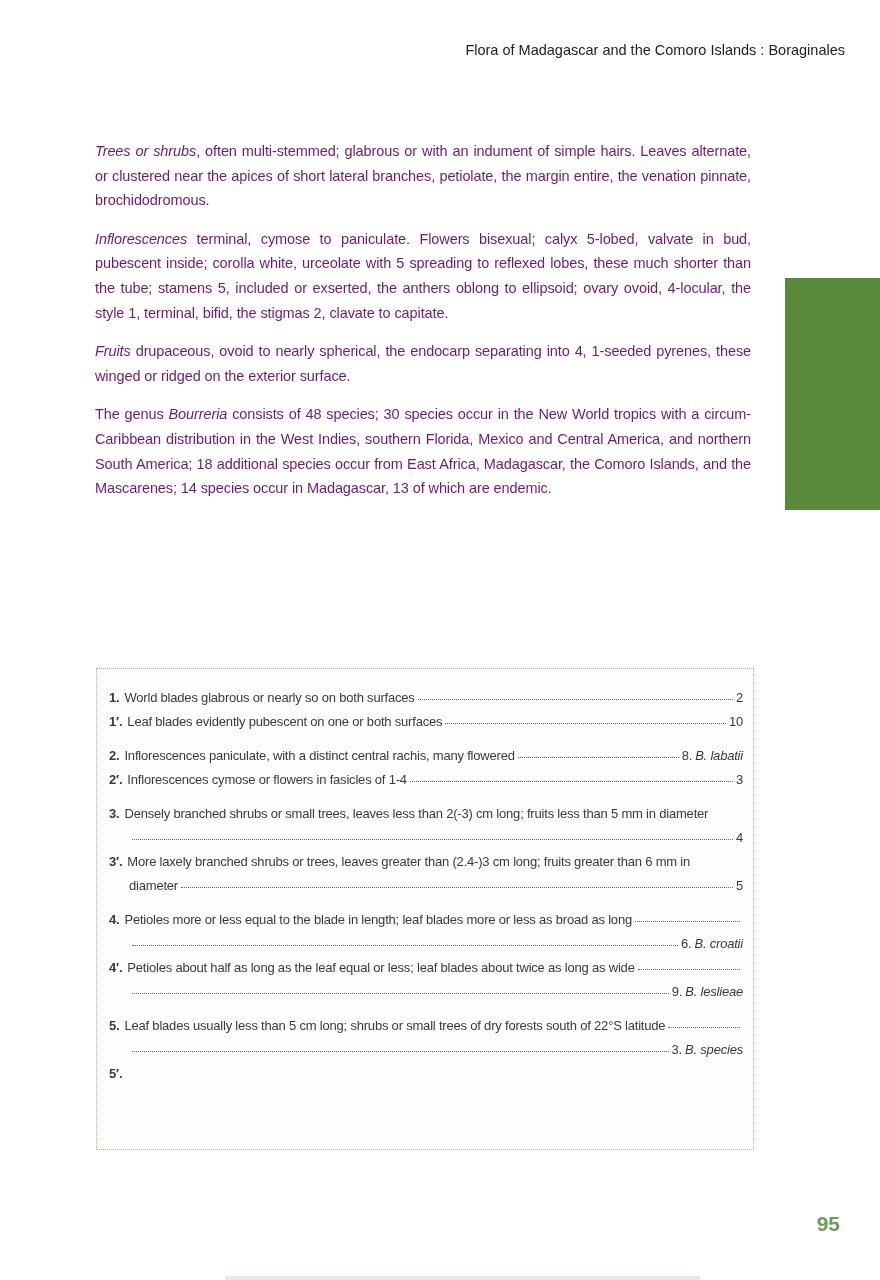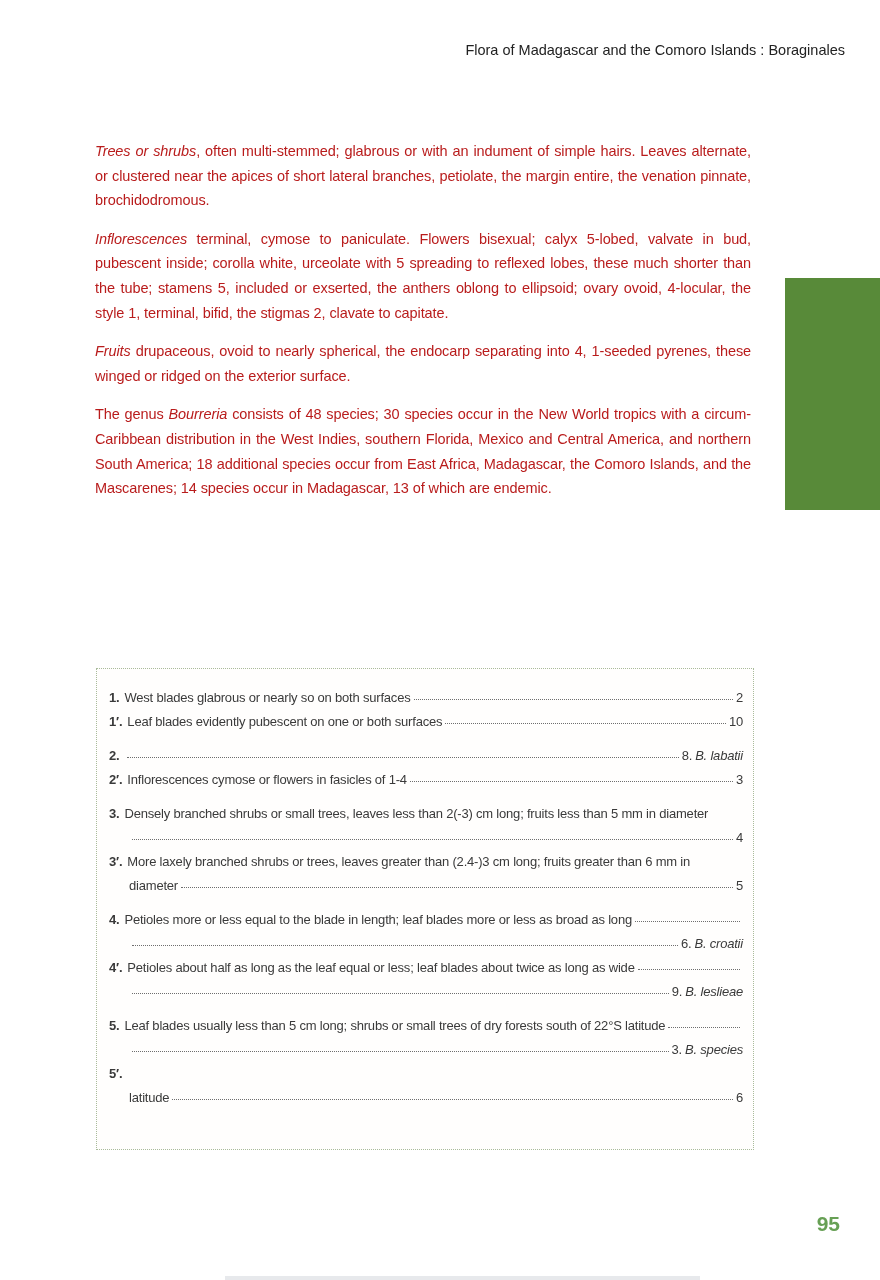--- a/index.html
+++ b/index.html
@@ -11,21 +11,21 @@
   .header {
     position:absolute; top:42px; right:35px;
     font-size:14.5px; color:#222222; letter-spacing:0;
   }
   .green-block {
     position:absolute; top:278px; right:0; width:95px; height:232px;
     background:#588a39;
   }
   .article {
     position:absolute; left:95px; top:139px; width:656px;
-    color:#b91c1c; font-size:14.5px; line-height:24.6px;
+    color:#701a75; font-size:14.5px; line-height:24.6px;
     text-align:justify; letter-spacing:-0.1px;
   }
   .article p { margin:0 0 14px 0; }
   .article em { font-style:italic; }
   .keybox {
     position:absolute; left:96px; top:668px; width:658px; height:482px;
     box-sizing:border-box; border:1px dotted #a9bb9b;
     padding:12px 10px 10px 12px; background:#fffefd;
   }
   .key-title {
@@ -71,34 +71,35 @@
       <p><em>Inflorescences</em><span> terminal, cymose to paniculate. Flowers bisexual; calyx 5-lobed, valvate in bud, pubescent inside; corolla white, urceolate with 5 spreading to reflexed lobes, these much shorter than the tube; stamens 5, included or exserted, the anthers oblong to ellipsoid; ovary ovoid, 4-locular, the style 1, terminal, bifid, the stigmas 2, clavate to capitate.</span></p>
       <p><em>Fruits</em><span> drupaceous, ovoid to nearly spherical, the endocarp separating into 4, 1-seeded pyrenes, these winged or ridged on the exterior surface.</span></p>
       <p><span>The genus </span><em>Bourreria</em><span> consists of 48 species; 30 species occur in the New World tropics with a circum-Caribbean distribution in the West Indies, southern Florida, Mexico and Central America, and northern South America; 18 additional species occur from East Africa, Madagascar, the Comoro Islands, and the Mascarenes; 14 species occur in Madagascar, 13 of which are endemic.</span></p>
     </div>
 
   <div class="keybox">
     <div id="key-entries">
         <div class="key-group">
           <div class="key-line">
             <span class="knum">1.</span>
-            <span class="ktext">West blades glabrous or nearly so on both surfaces</span>
+            <span class="ktext">World blades glabrous or nearly so on both surfaces</span>
             <span class="leader"></span>
             <span class="kref">2</span>
           </div>
           <div class="key-line">
             <span class="knum">1′.</span>
             <span class="ktext">Leaf blades evidently pubescent on one or both surfaces</span>
             <span class="leader"></span>
             <span class="kref">10</span>
           </div>
         </div>
         <div class="key-group">
           <div class="key-line">
             <span class="knum">2.</span>
+            <span class="ktext">Inflorescences paniculate, with a distinct central rachis, many flowered</span>
             <span class="leader"></span>
             <span class="kref">8.</span>
             <em class="krefi">B. labatii</em>
           </div>
           <div class="key-line">
             <span class="knum">2′.</span>
             <span class="ktext">Inflorescences cymose or flowers in fasicles of 1-4</span>
             <span class="leader"></span>
             <span class="kref">3</span>
           </div>
@@ -151,24 +152,19 @@
             <span class="leader"></span>
           </div>
           <div class="key-line indent">
             <span class="leader"></span>
             <span class="kref">3.</span>
             <em class="krefi">B. species</em>
           </div>
           <div class="key-line">
             <span class="knum">5′.</span>
           </div>
-          <div class="key-line indent">
-            <span class="ktext">latitude</span>
-            <span class="leader"></span>
-            <span class="kref">6</span>
-          </div>
         </div>
       </div>
   </div>
 
   <div class="page-number">95</div>
   <div class="bottom-strip"></div>
 </div>
 
 </body></html>

